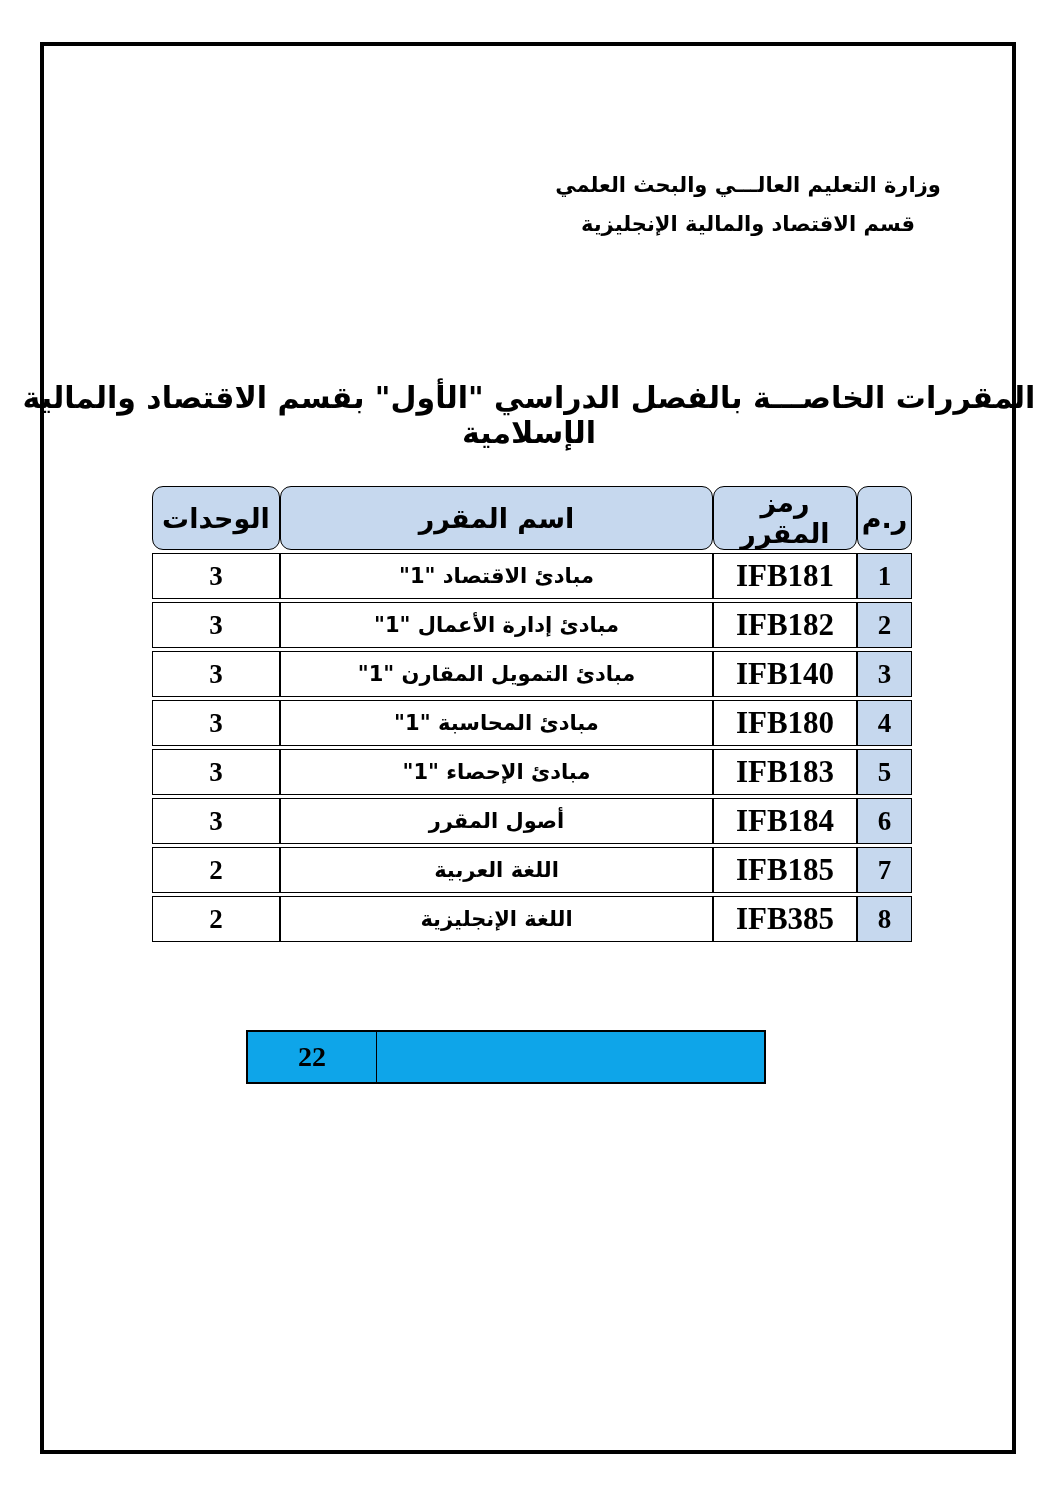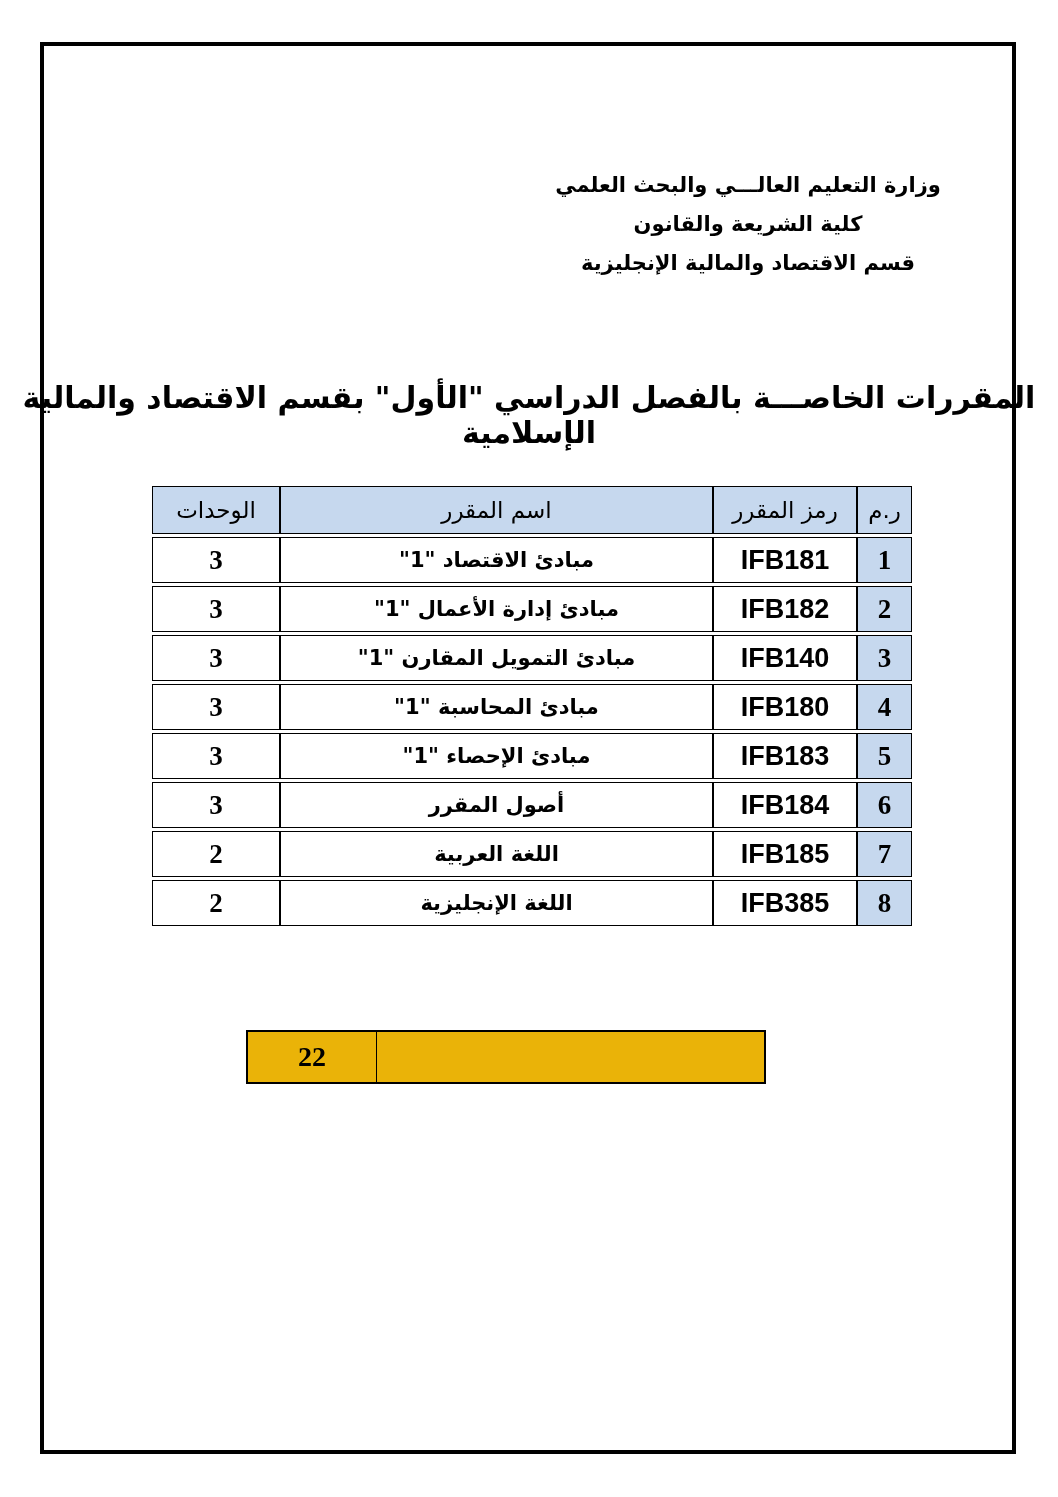--- a/index.html
+++ b/index.html
@@ -61,36 +61,37 @@
   table.courses td {
     border: 1px solid #000;
     text-align: center;
     vertical-align: middle;
     padding: 0;
     overflow: hidden;
   }
   table.courses thead th {
     background: var(--header-fill, #c6d8ee);
     height: 46px;
-    font-size: 23px;
-    font-weight: normal;
+    font-size: 27px;
+    font-weight: bold;
+    border-radius: 11px;
   }
   table.courses td {
     height: 44px;
     background: #ffffff;
   }
   td.cell-index {
     background: var(--header-fill, #c6d8ee) !important;
     font-family: "Liberation Serif", "DejaVu Serif", serif;
     font-size: 27px;
     font-weight: bold;
   }
   td.cell-code {
-    font-family: Liberation Sans, sans-serif;
-    font-size: 27px;
+    font-family: Liberation Serif, serif;
+    font-size: 31px;
     font-weight: bold;
     direction: ltr;
   }
   td.cell-name {
     font-size: 21px;
     font-weight: bold;
   }
   td.cell-units {
     font-family: "Liberation Serif", "DejaVu Serif", serif;
     font-size: 27px;
@@ -98,21 +99,21 @@
   }
   .summary {
     position: absolute;
     left: 246px;
     top: 1030px;
     width: 520px;
     height: 54px;
     border: 2px solid #000;
     box-sizing: border-box;
     display: flex;
-    background: #eab308;
+    background: #0ea5e9;
   }
   .summary-value {
     width: 128px;
     flex: 0 0 128px;
     border-right: 1px solid #000;
     display: flex;
     align-items: center;
     justify-content: center;
     font-family: "Liberation Serif", "DejaVu Serif", serif;
     font-size: 28px;
@@ -128,21 +129,20 @@
     font-weight: bold;
   }
 </style>
 </head>
 <body style="--header-fill: #c6d8ee;">
 
 <div class="frame"></div>
 
 <div class="org-block">
   <div>وزارة التعليم العالـــي والبحث العلمي</div>
-  <div>كلية الشريعة والقانون</div>
   <div>قسم الاقتصاد والمالية الإنجليزية</div>
 </div>
 
 <div class="doc-title">المقررات الخاصـــة بالفصل الدراسي "الأول" بقسم الاقتصاد والمالية الإسلامية</div>
 
 <table class="courses">
   <colgroup>
     <col style="width:55px">
     <col style="width:144px">
     <col style="width:433px">

